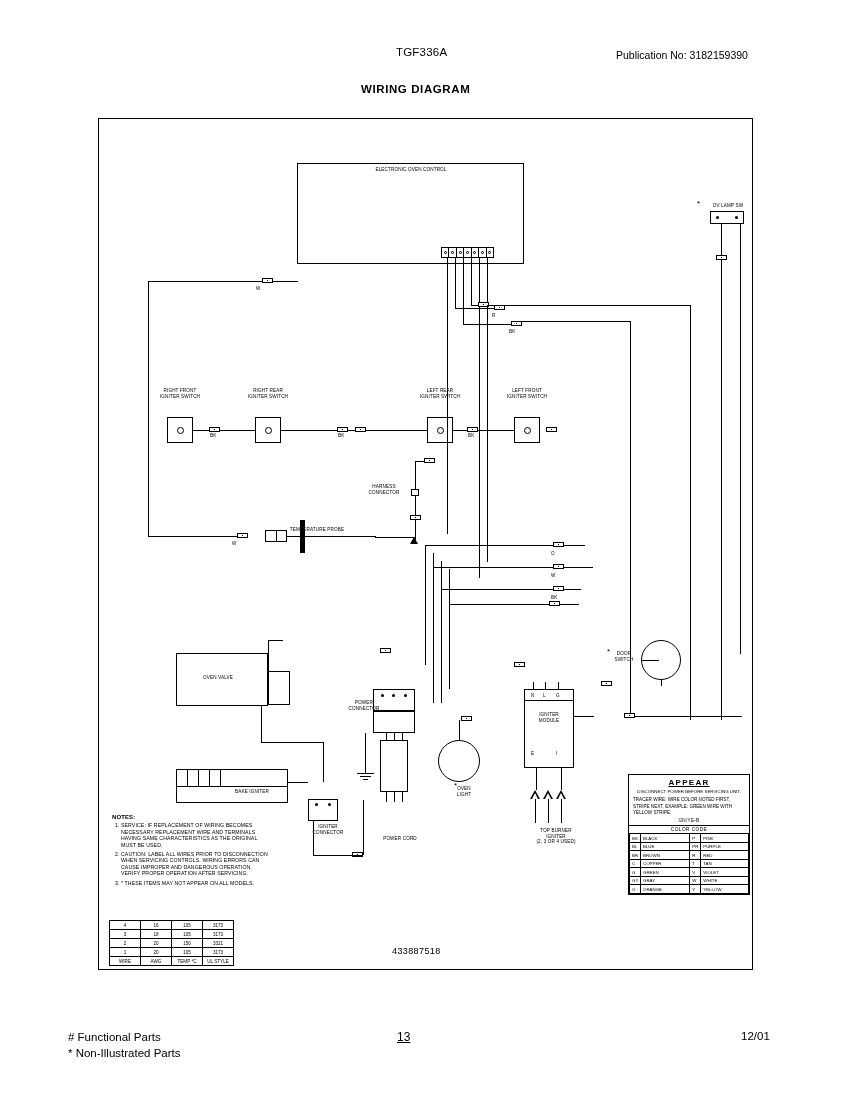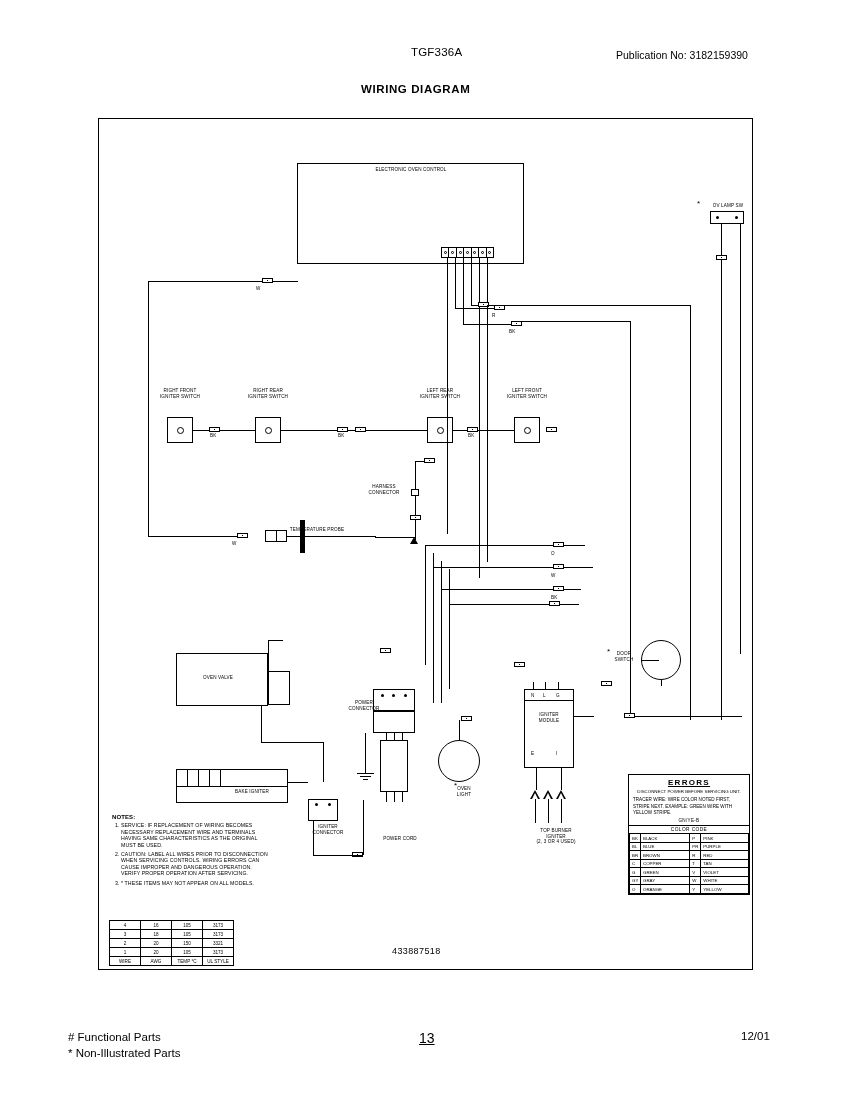--- a/index.html
+++ b/index.html
@@ -19,21 +19,20 @@
     position: absolute;
     left: 0; top: 0;
     width: 850px; height: 1100px;
   }
   
   .model-no {
     position: absolute;
     left: 396px; top: 46px;
     font-size: 11.5px;
     letter-spacing: .2px;
-    margin-left: 15px;
   }
   .pub-no {
     position: absolute;
     left: 616px; top: 49px;
     font-size: 10.5px;
   }
   .doc-title {
     position: absolute;
     left: 361px; top: 83px;
     font-size: 11.5px;
@@ -50,22 +49,22 @@
   }
   
   .footer-left {
     position: absolute;
     left: 68px; top: 1029px;
     font-size: 11.5px;
     line-height: 16px;
   }
   .footer-page {
     position: absolute;
-    left: 419px; top: 1030px;
-    font-size: 14px;
+    left: 397px; top: 1030px;
+    font-size: 12px;
     text-decoration: underline;
   }
   .footer-date {
     position: absolute;
     left: 741px; top: 1030px;
     font-size: 11.5px;
   }
   
   .lbl {
     position: absolute;
@@ -543,21 +542,21 @@
         <td>AWG</td>
         <td>TEMP °C</td>
         <td>UL STYLE</td>
       </tr>
     </tbody>
   </table>
 
   <div class="part-no">433887518</div>
 
   <div class="warn">
-    <div class="warn-title">ERRORS</div>
+    <div class="warn-title">APPEAR</div>
     <div class="warn-sub">DISCONNECT POWER
 BEFORE SERVICING UNIT.</div>
     <div class="warn-body">TRACER WIRE:  WIRE COLOR
 NOTED FIRST, STRIPE NEXT.
 EXAMPLE:  GREEN WIRE WITH
 YELLOW STRIPE.</div>
     <div class="warn-code">GN/YE-B</div>
     <div class="cc-title">COLOR CODE</div>
     <table class="cc-table">
       <tbody>

